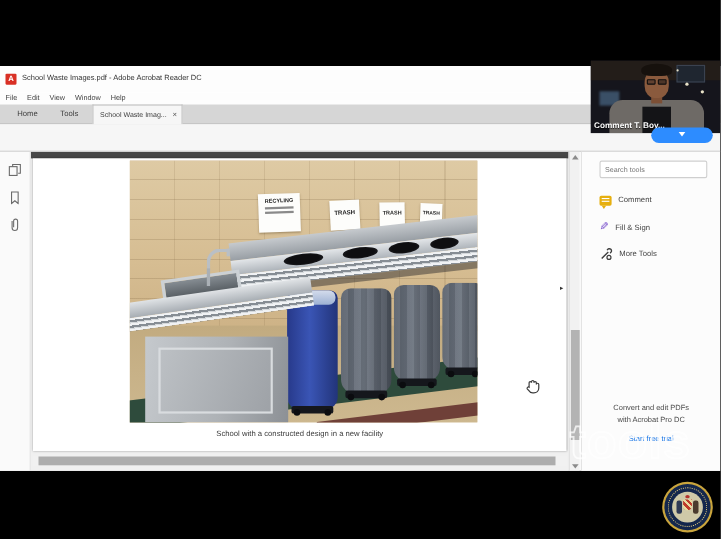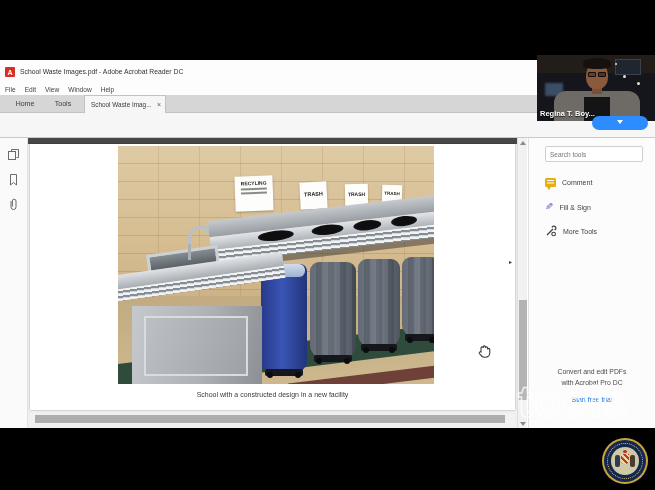--- a/index.html
+++ b/index.html
@@ -396,21 +396,21 @@
     <div class="cam-light" style="left:86px;top:20px;width:3px;height:3px;"></div>
     <div class="cam-light" style="left:100px;top:27px;width:3px;height:3px;"></div>
     <div class="cam-light" style="left:78px;top:8px;width:2px;height:2px;"></div>
     <div class="torso"></div>
     <div class="shirt"></div>
     <div class="neck"></div>
     <div class="head"></div>
     <div class="hair"></div>
     <div class="glasses"></div>
     <div class="glasses2"></div>
-    <div class="name-label">Regina T. Boy...</div>
+    <div class="name-label">Comment T. Boy...</div>
   </div>
   <div class="meeting-pill">
     <div class="pill-glyph"></div>
   </div>
 
   <div class="watermark">tools</div>
 
   <div class="seal">
     <div class="seal-ring"></div>
     <div class="seal-dots"></div>

